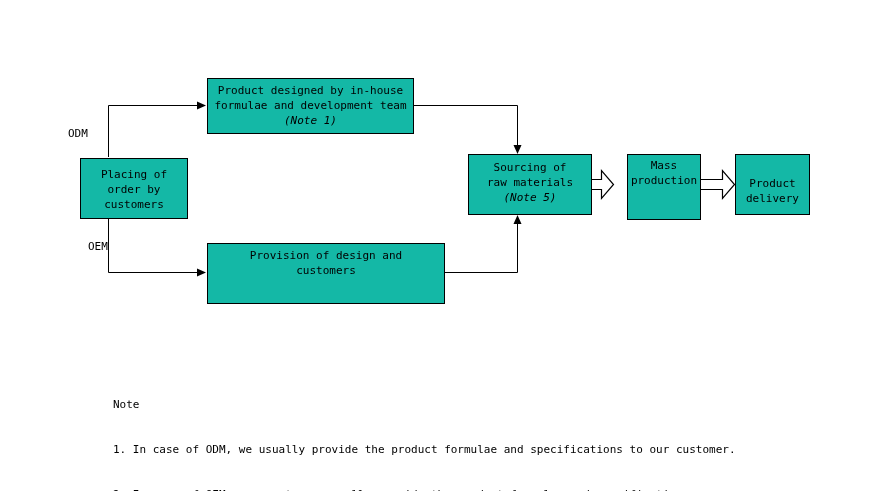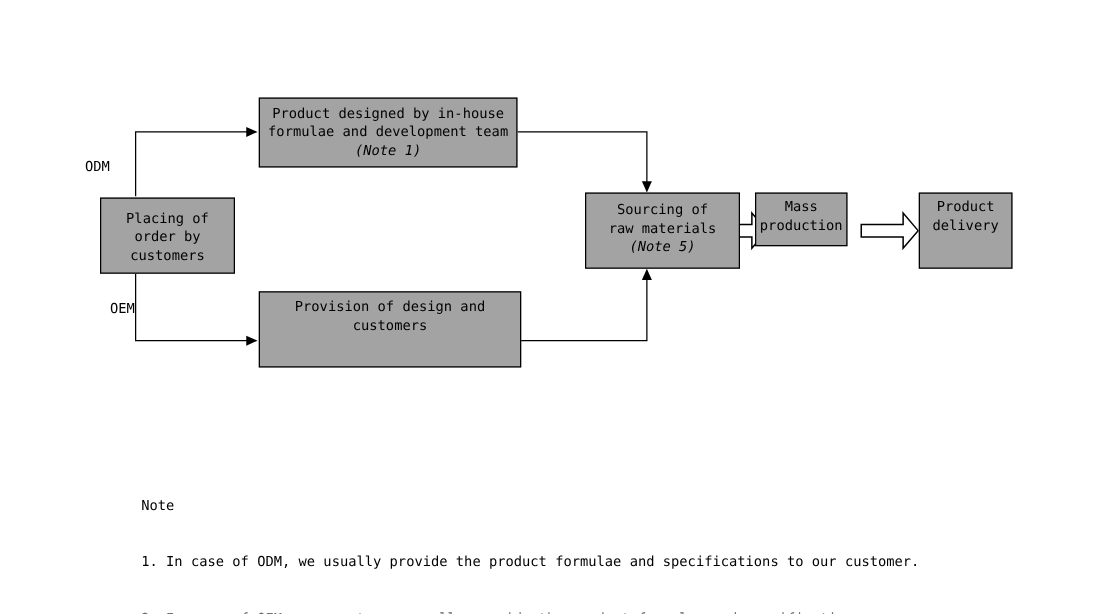--- a/index.html
+++ b/index.html
@@ -13,33 +13,33 @@
     overflow: hidden;
   }
   .connectors { position: absolute; left: 0; top: 0; }
   .ln   { fill: none; stroke: #000000; stroke-width: 1; }
   .ah   { fill: #000000; stroke: none; }
   .block{ fill: #ffffff; stroke: #000000; stroke-width: 1.2; }
   .box {
     position: absolute;
     box-sizing: border-box;
     border: 1px solid #000000;
-    background: #a3a3a3;
+    background: #14b8a6;
     text-align: center;
     font-size: 11px;
     line-height: 15px;
     overflow: hidden;
   }
   .box .note { font-style: italic; }
   .box-placing   { left:  80px; top: 158px; width:  108px; height: 61px; padding-top: 8px; }
   .box-rd        { left: 207px; top:  78px; width: 207px; height: 56px; padding-top: 4px; }
-  .box-provision { left: 207px; top: 233px; width: 210px; height: 61px; padding-top: 4px; }
+  .box-provision { left: 207px; top: 243px; width: 238px; height: 61px; padding-top: 4px; }
   .box-sourcing  { left: 468px; top: 154px; width: 124px; height: 61px; padding-top: 5px; }
-  .box-mass      { left: 604px; top: 154px; width:  74px; height: 43px; padding-top: 3px; }
-  .box-delivery  { left: 735px; top: 154px; width:  75px; height: 61px; padding-top: 3px; }
+  .box-mass      { left: 627px; top: 154px; width:  74px; height: 66px; padding-top: 3px; }
+  .box-delivery  { left: 735px; top: 154px; width:  75px; height: 61px; padding-top: 21px; }
   .float-label {
     position: absolute;
     font-size: 11px;
     line-height: 15px;
   }
   .label-odm { left: 68px; top: 126px; }
   .label-oem { left: 88px; top: 239px; }
   .notes {
     position: absolute;
     left: 113px;

